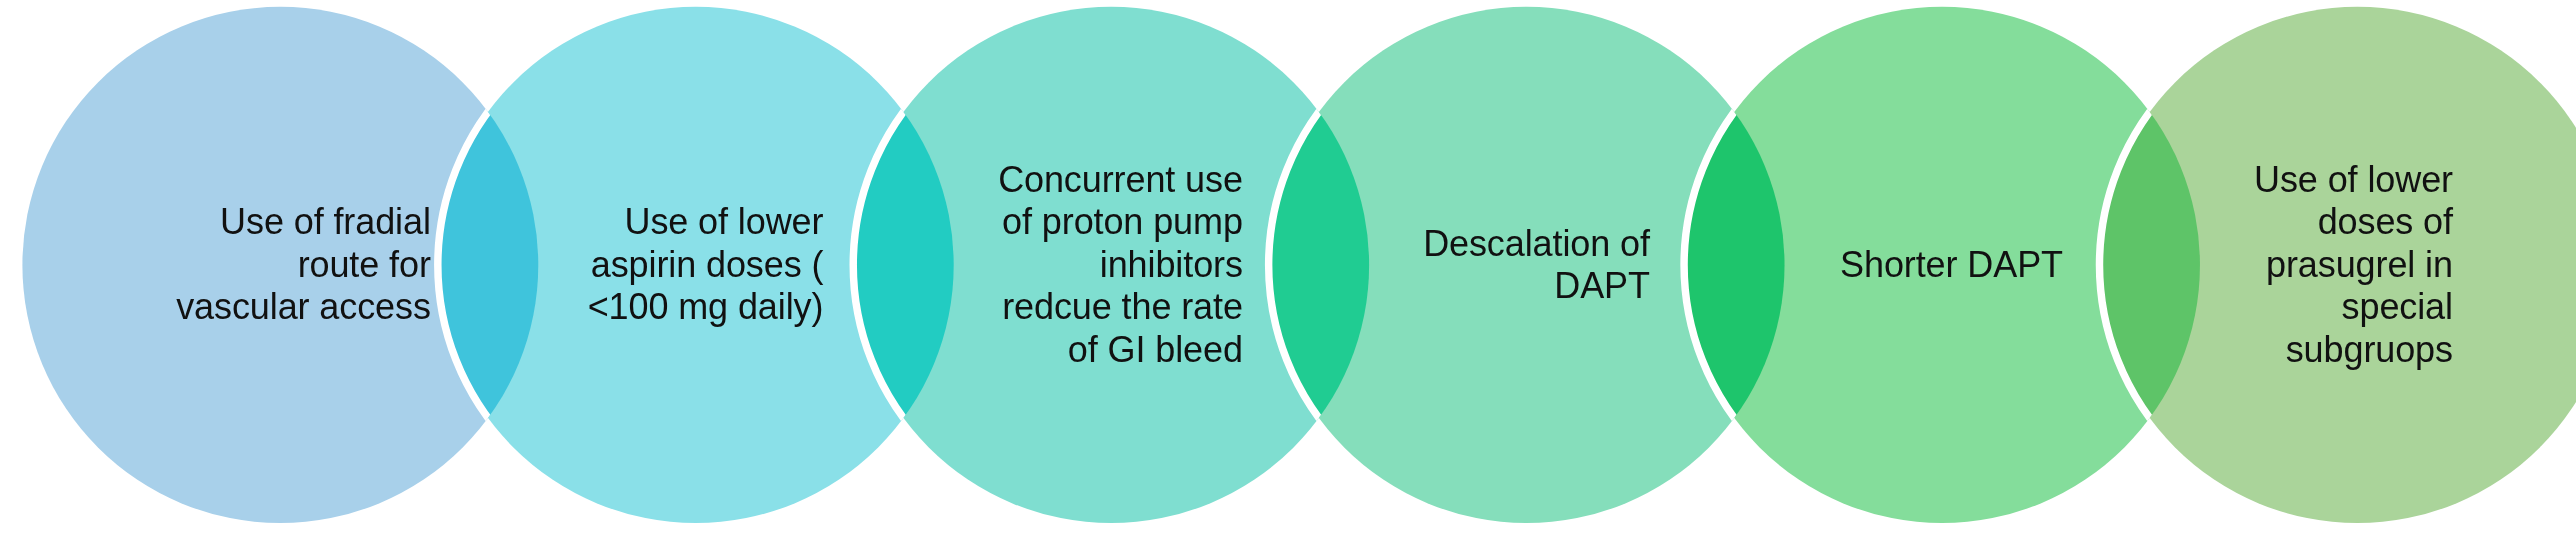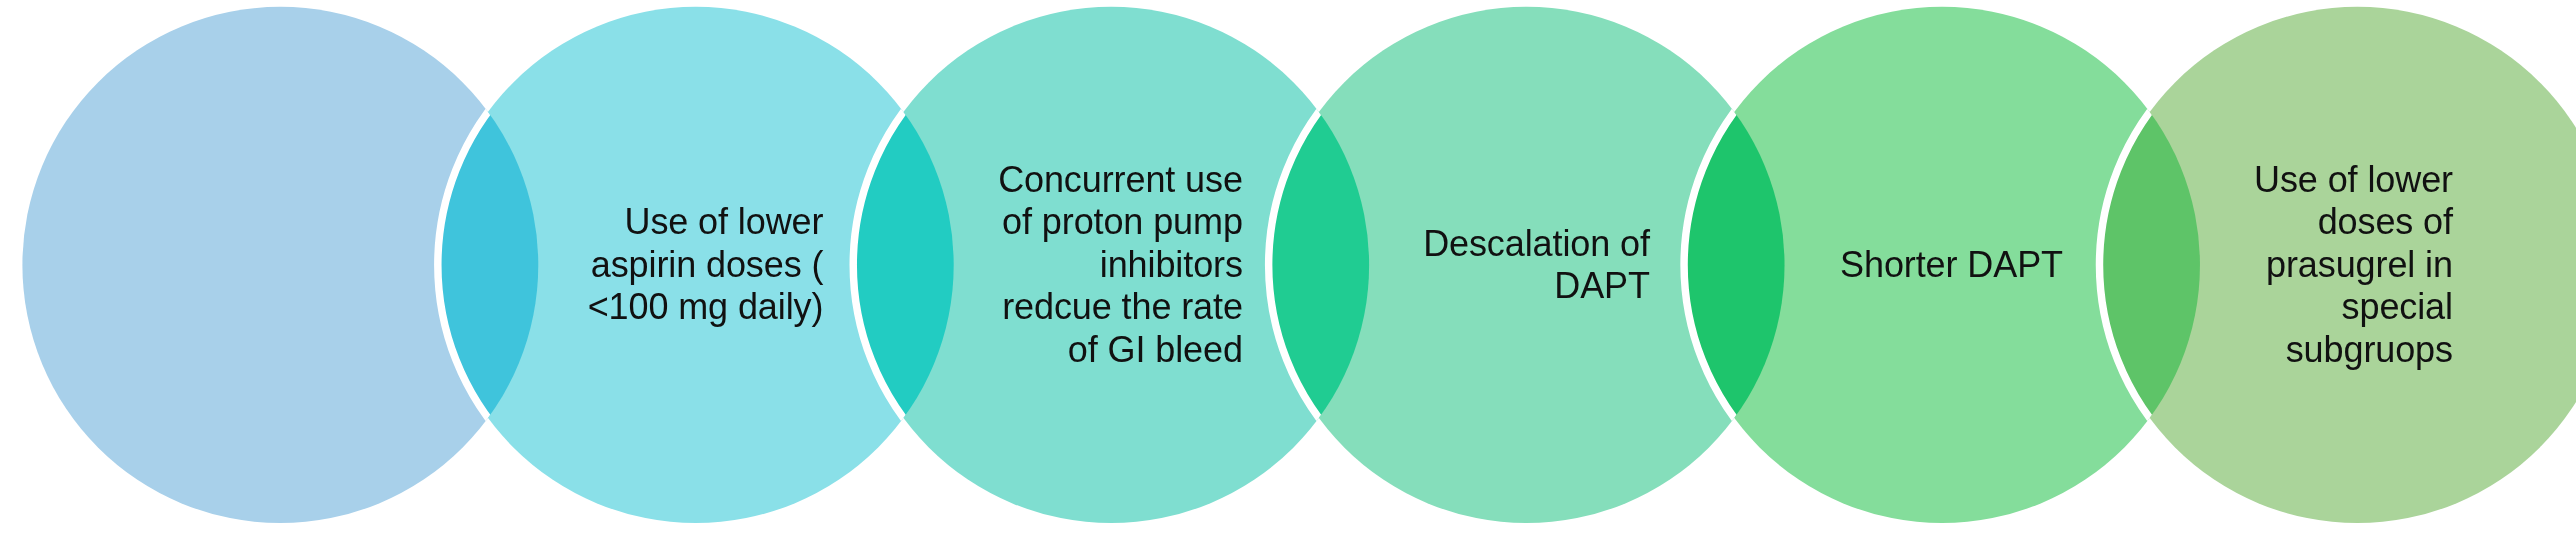--- a/index.html
+++ b/index.html
@@ -112,20 +112,23 @@
     <g fill="none" stroke="#ffffff" stroke-width="11">
       <circle id="sep2" cx="1025" cy="390" r="380" clip-path="url(#clip-c1)" stroke="#ffffff"></circle>
       <circle id="sep3" cx="1637" cy="390" r="380" clip-path="url(#clip-c2)" stroke="#ffffff"></circle>
       <circle id="sep4" cx="2249" cy="390" r="380" clip-path="url(#clip-c3)" stroke="#ffffff"></circle>
       <circle id="sep5" cx="2861" cy="390" r="380" clip-path="url(#clip-c4)" stroke="#ffffff"></circle>
       <circle id="sep6" cx="3473" cy="390" r="380" clip-path="url(#clip-c5)" stroke="#ffffff"></circle>
     </g>
   </svg>
 
   <div class="label-layer">
+    <div class="circle-label" id="lbl1" style="left: 97px; top: 33px; width: 413px; height: 464px; color: rgb(17, 17, 17);">Use of fradial
+route for
+vascular access</div>
     <div class="circle-label" id="lbl2" style="left: 499px; top: 33px; width: 413px; height: 464px; color: rgb(17, 17, 17);">Use of lower
 aspirin doses (
 &lt;100 mg daily)</div>
     <div class="circle-label" id="lbl3" style="left: 914px; top: 33px; width: 413px; height: 464px; color: rgb(17, 17, 17);">Concurrent use
 of proton pump
 inhibitors
 redcue the rate
 of GI bleed</div>
     <div class="circle-label" id="lbl4" style="left: 1330px; top: 33px; width: 413px; height: 464px; color: rgb(17, 17, 17);">Descalation of
 DAPT</div>

